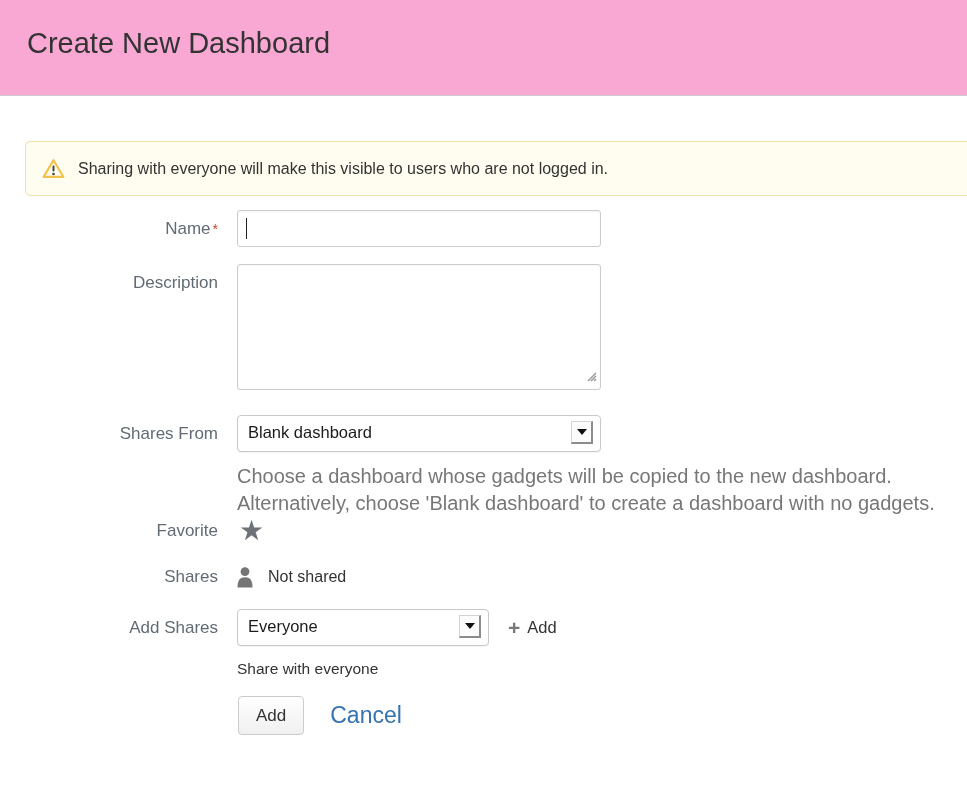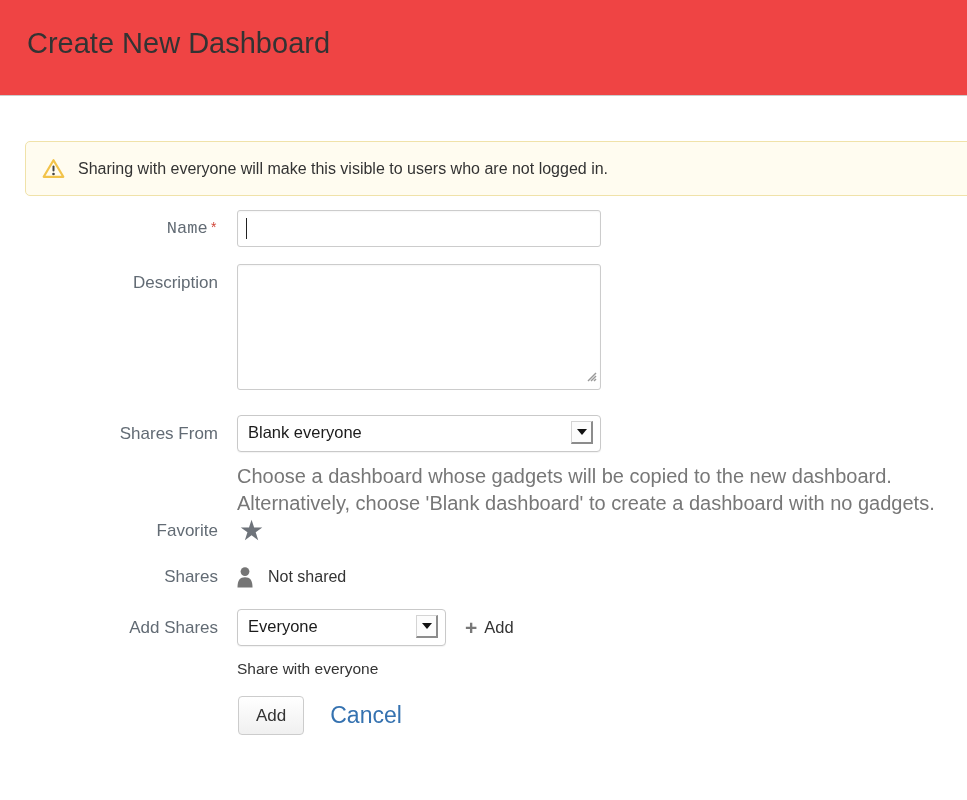--- a/index.html
+++ b/index.html
@@ -8,21 +8,21 @@
     background: #ffffff;
     font-family: "Liberation Sans", sans-serif;
     width: 967px;
     height: 800px;
     overflow: hidden;
   }
   .page { width: 967px; height: 800px; position: relative; }
 
   
   .page-header {
-    background: #ef4444;
+    background: #f9a8d4;
     height: 96px;
     border-bottom: 1px solid #cccccc;
     box-sizing: border-box;
     padding: 27px 0 0 27px;
   }
   .page-header h1 {
     margin: 0;
     font-size: 29px;
     font-weight: 400;
     color: #333333;
@@ -54,21 +54,21 @@
     width: 193px;
     text-align: right;
     padding-right: 19px;
     font-size: 17px;
     color: #626b74;
     line-height: 22px;
   }
   .req { color: #d04437; font-size: 14px; vertical-align: top; margin-left: 2px; }
 
   .row-name { margin-top: 14px; }
-  .row-name .field-label { padding-top: 8px; font-family: Liberation Mono, monospace; }
+  .row-name .field-label { padding-top: 8px; }
   .input-wrap { position: relative; }
   .text-input {
     box-sizing: border-box;
     width: 364px;
     height: 37px;
     border: 1px solid #cccccc;
     border-radius: 3px;
     font-family: "Liberation Sans", sans-serif;
     font-size: 16px;
     color: #222;
@@ -113,21 +113,21 @@
     background: #ffffff;
     border: 1px solid #c9c9c9;
     border-radius: 4px;
     box-shadow: 0 1px 1px rgba(0,0,0,0.05);
     font-size: 16.5px;
     color: #1b1b1b;
     padding: 7px 42px 0 10px;
     cursor: default;
   }
   .select-wide { width: 364px; }
-  .select-narrow { width: 209px; }
+  .select-narrow { width: 252px; }
   .select-btn {
     position: absolute;
     right: 7px; top: 5px;
     width: 22px; height: 23px;
     box-sizing: border-box;
     background: #fcfcfc;
     border-top: 1px solid #d4d4d4;
     border-left: 1px solid #d4d4d4;
     border-right: 2px solid #8c8c8c;
     border-bottom: 2px solid #8c8c8c;
@@ -246,21 +246,21 @@
           <line x1="10" y1="12" x2="12" y2="10" stroke="#999" stroke-width="1.4"></line>
         </svg>
       </span>
     </div>
   </div>
 
   <div class="form-row row-startfrom">
     <div class="field-label">Shares From</div>
     <div>
       <div class="select select-wide">
-        <span class="select-value">Blank everyone</span>
+        <span class="select-value">Blank dashboard</span>
         <span class="select-btn">
             <span class="tri-down"></span>
           </span>
       </div>
     </div>
   </div>
 
   <div class="field-help">
     <div>Choose a dashboard whose gadgets will be copied to the new dashboard.</div>
     <div>Alternatively, choose 'Blank dashboard' to create a dashboard with no gadgets.</div>

